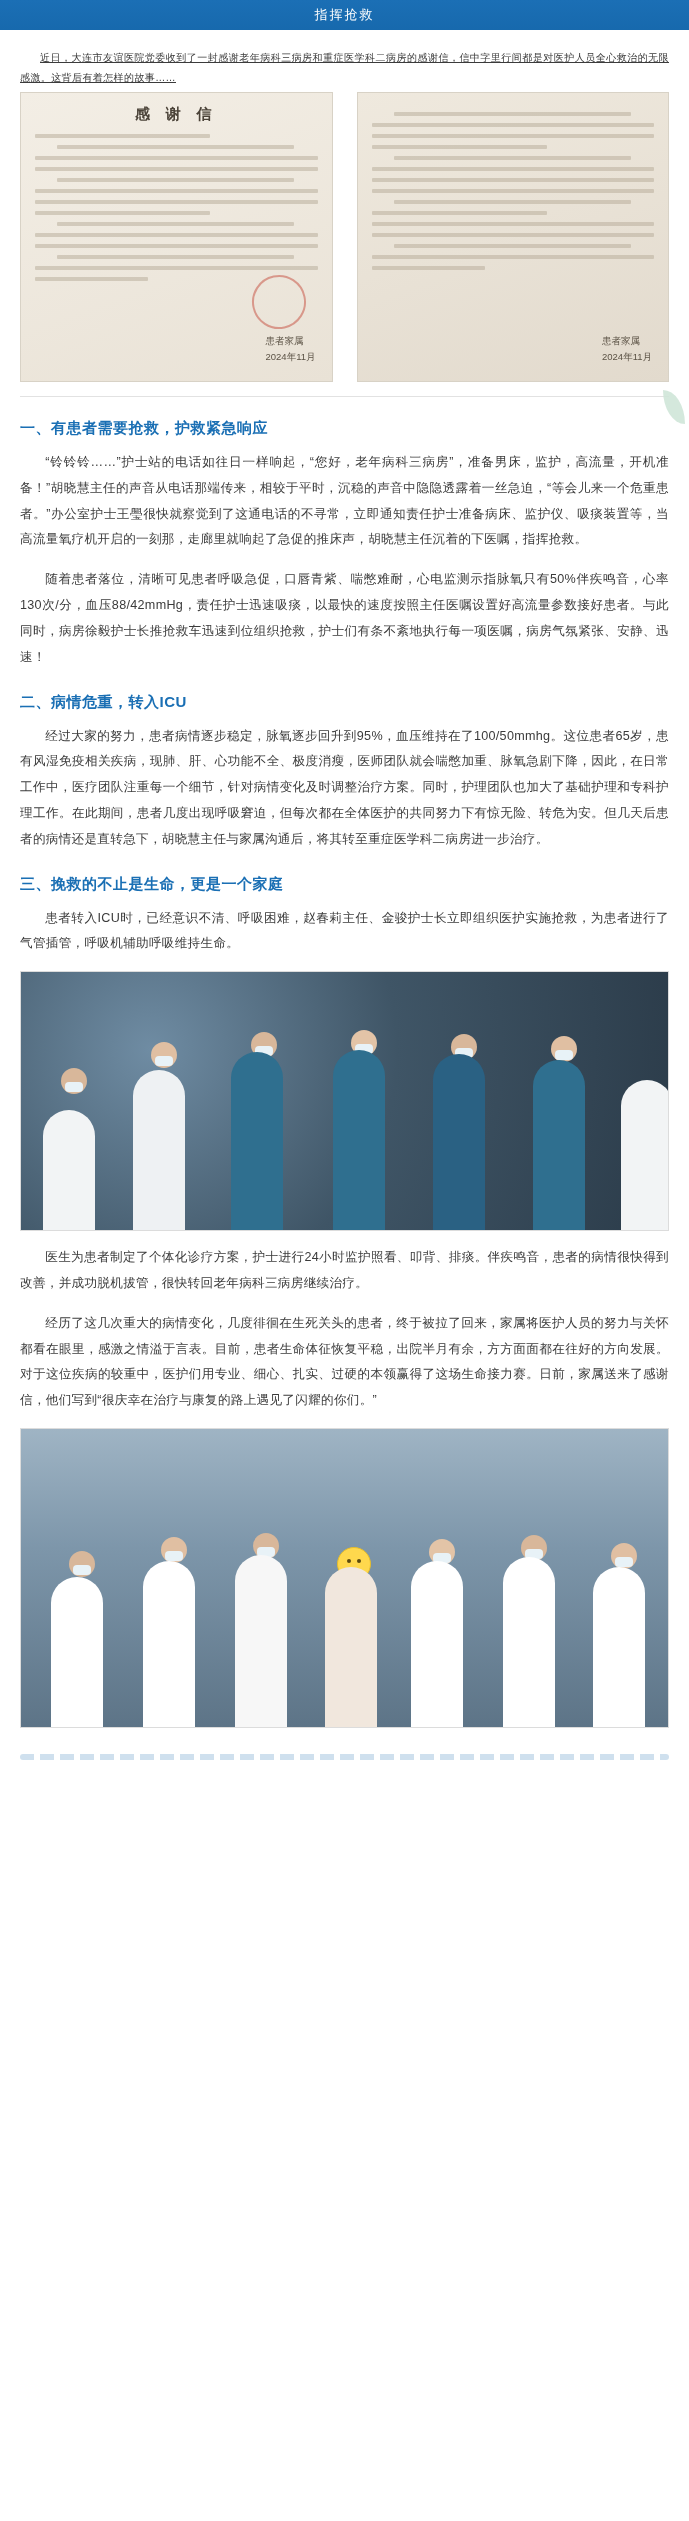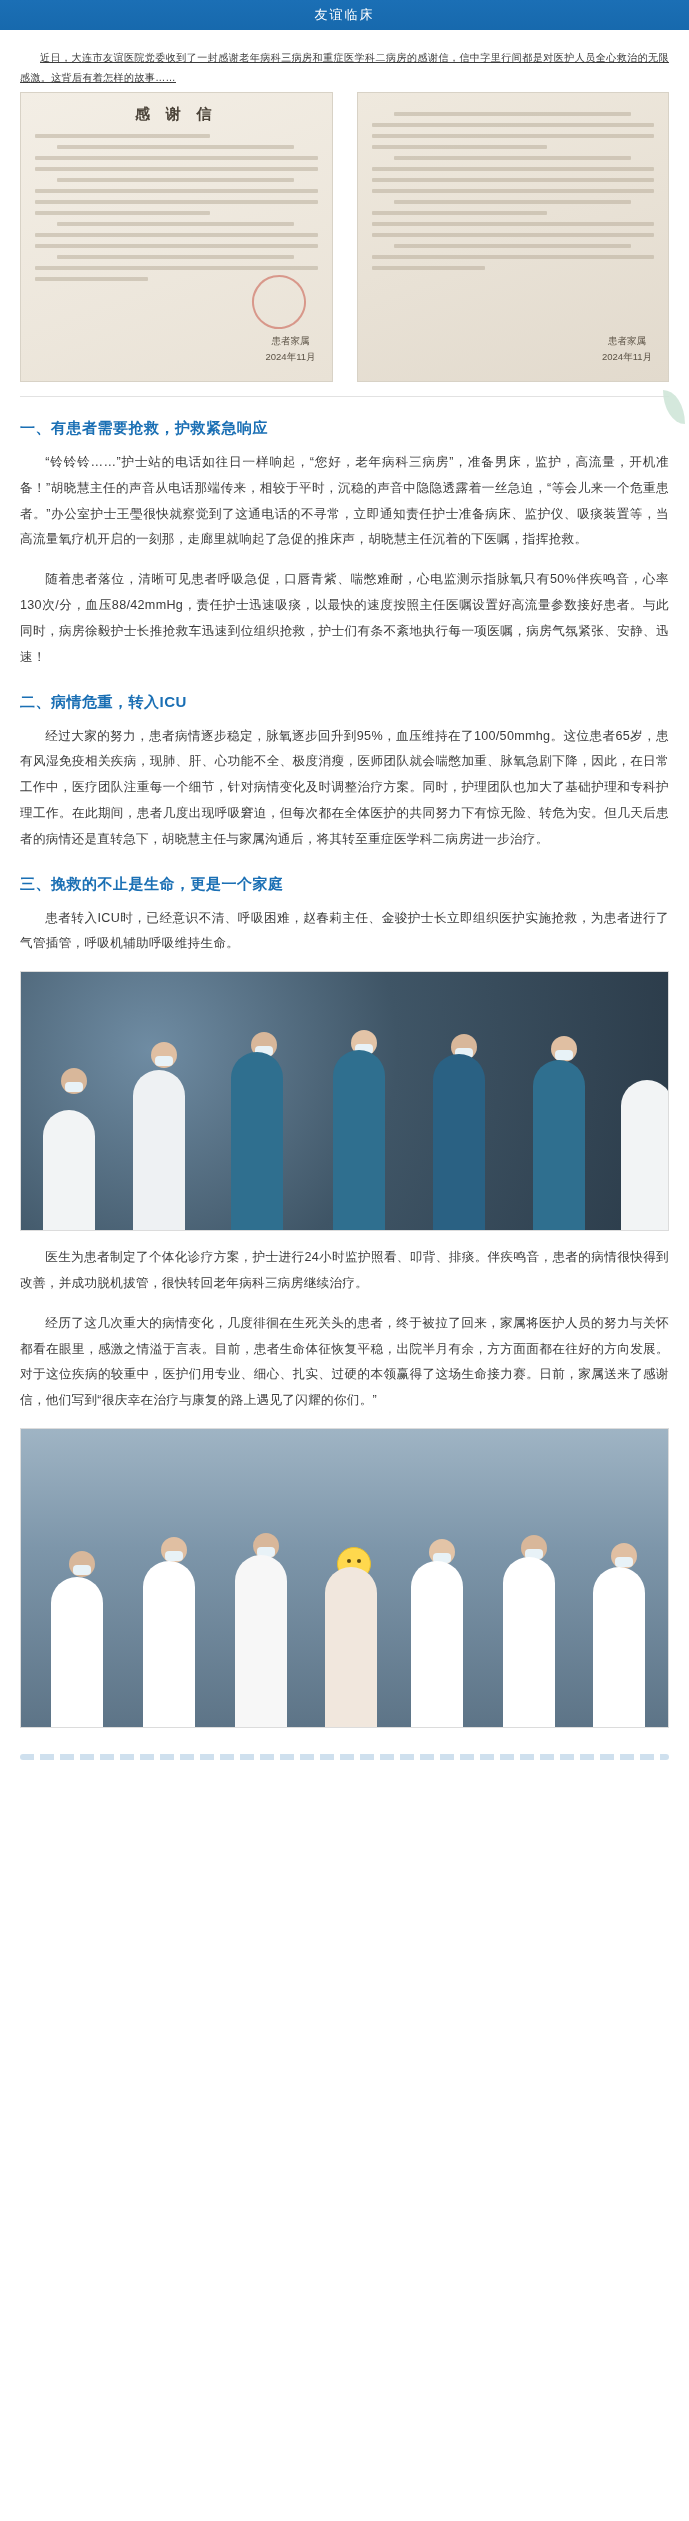--- a/index.html
+++ b/index.html
@@ -87,21 +87,21 @@
   }
   .faux-lines i.short { width: 62%; }
   .faux-lines i.shorter { width: 40%; }
   .faux-lines i.indent { margin-left: 22px; width: 84%; }
   .letter-sign {
     position: absolute;
     right: 16px;
     bottom: 16px;
     font-size: 9.5px;
     color: #5b5245;
-    text-align: center;
+    text-align: left;
     line-height: 1.7;
   }
   .stamp {
     position: absolute;
     right: 26px;
     bottom: 52px;
     width: 54px; height: 54px;
     border: 2px solid #c0392b;
     border-radius: 50%;
     opacity: .45;
@@ -239,21 +239,21 @@
     border-radius: 50%;
     background: #6d7f8e;
   }
 </style>
 </head>
 <body>
 
 <div class="page">
 
   <div class="banner">
-    <span class="banner-title">友谊临床</span>
+    <span class="banner-title">指挥抢救</span>
   </div>
 
   <div class="content">
 
     <p class="lead">近日，大连市友谊医院党委收到了一封感谢老年病科三病房和重症医学科二病房的感谢信，信中字里行间都是对医护人员全心救治的无限感激。这背后有着怎样的故事……</p>
 
     <div class="letters">
 
       <div class="letter l1">
         <div class="letter-head">感 谢 信</div>

